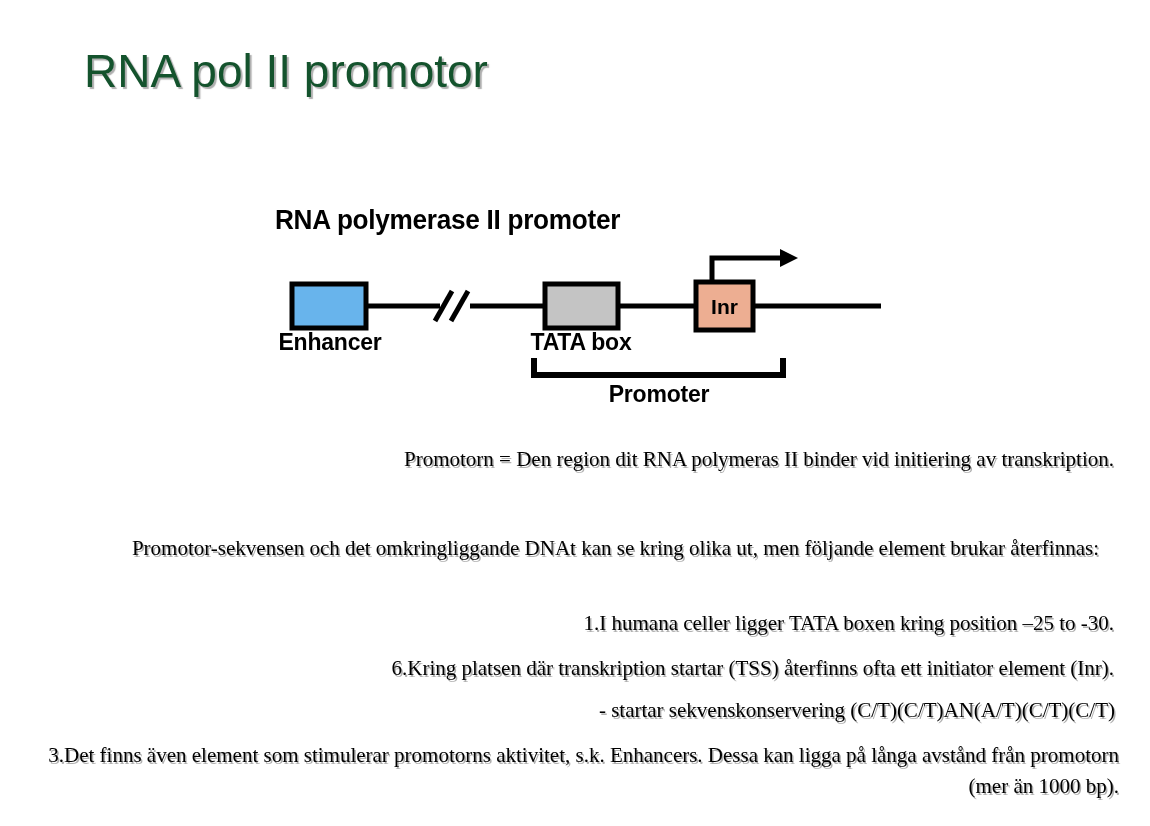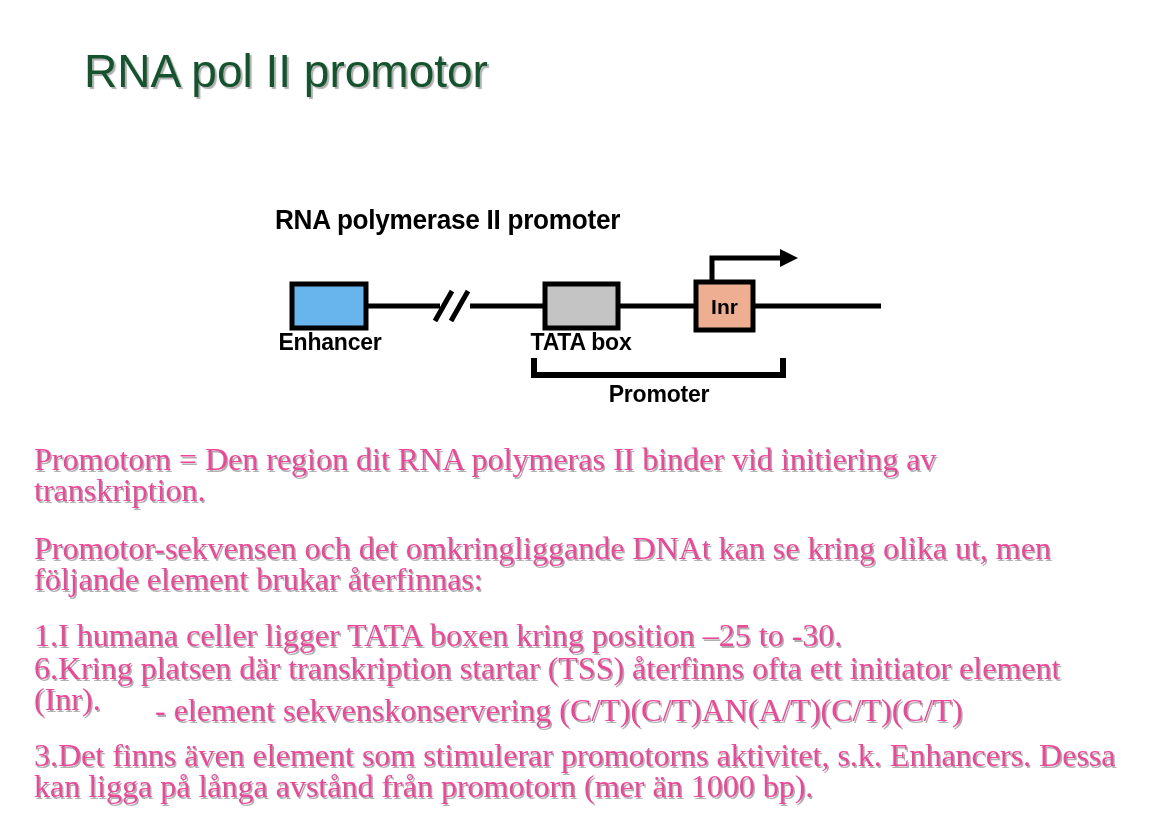--- a/index.html
+++ b/index.html
@@ -67,28 +67,29 @@
     font-family: "Liberation Sans", sans-serif;
     font-weight: bold;
     font-size: 21px;
     fill: #000000;
   }
 
   
   .body-text {
     position: absolute;
     font-family: "Liberation Serif", serif;
-    font-size: 32px;
+    font-size: 21px;
     line-height: 31px;
-    color: #ec4899;
+    color: #000000;
     text-shadow: 1.5px 1.5px 0.5px rgba(150,150,150,0.75);
+    text-align: right;
   }
   #para-definition { left: 34px; top: 444px; width: 1080px; }
   #para-intro      { left: 34px; top: 533px; width: 1065px; }
-  #item-1          { left: 34px; top: 608px; width: 1080px; margin-top: 12px; }
+  #item-1          { left: 34px; top: 608px; width: 1080px; }
   #item-2          { left: 34px; top: 653px; width: 1080px; }
   #item-sub        { left: 155px; top: 695px; width: 960px; }
   #item-3          { left: 34px; top: 740px; width: 1085px; }
 </style>
 </head>
 <body>
 
 <div id="slide-title">RNA pol II promotor</div>
 
 <div id="figure">
@@ -127,15 +128,15 @@
 </div>
 
 <div class="body-text" id="para-definition">Promotorn = Den region dit RNA polymeras II binder vid initiering av transkription.</div>
 
 <div class="body-text" id="para-intro">Promotor-sekvensen och det omkringliggande DNAt kan se kring olika ut, men följande element brukar återfinnas:</div>
 
 <div class="body-text" id="item-1">1.I humana celler ligger TATA boxen kring position  –25 to -30.</div>
 
 <div class="body-text" id="item-2">6.Kring platsen där transkription startar (TSS) återfinns ofta ett initiator element (Inr).</div>
 
-<div class="body-text" id="item-sub">- element sekvenskonservering (C/T)(C/T)AN(A/T)(C/T)(C/T)</div>
+<div class="body-text" id="item-sub">- startar sekvenskonservering (C/T)(C/T)AN(A/T)(C/T)(C/T)</div>
 
 <div class="body-text" id="item-3">3.Det finns även element som stimulerar promotorns aktivitet, s.k. Enhancers. Dessa kan ligga på långa avstånd från promotorn (mer än 1000 bp).</div>
 
 </body></html>

